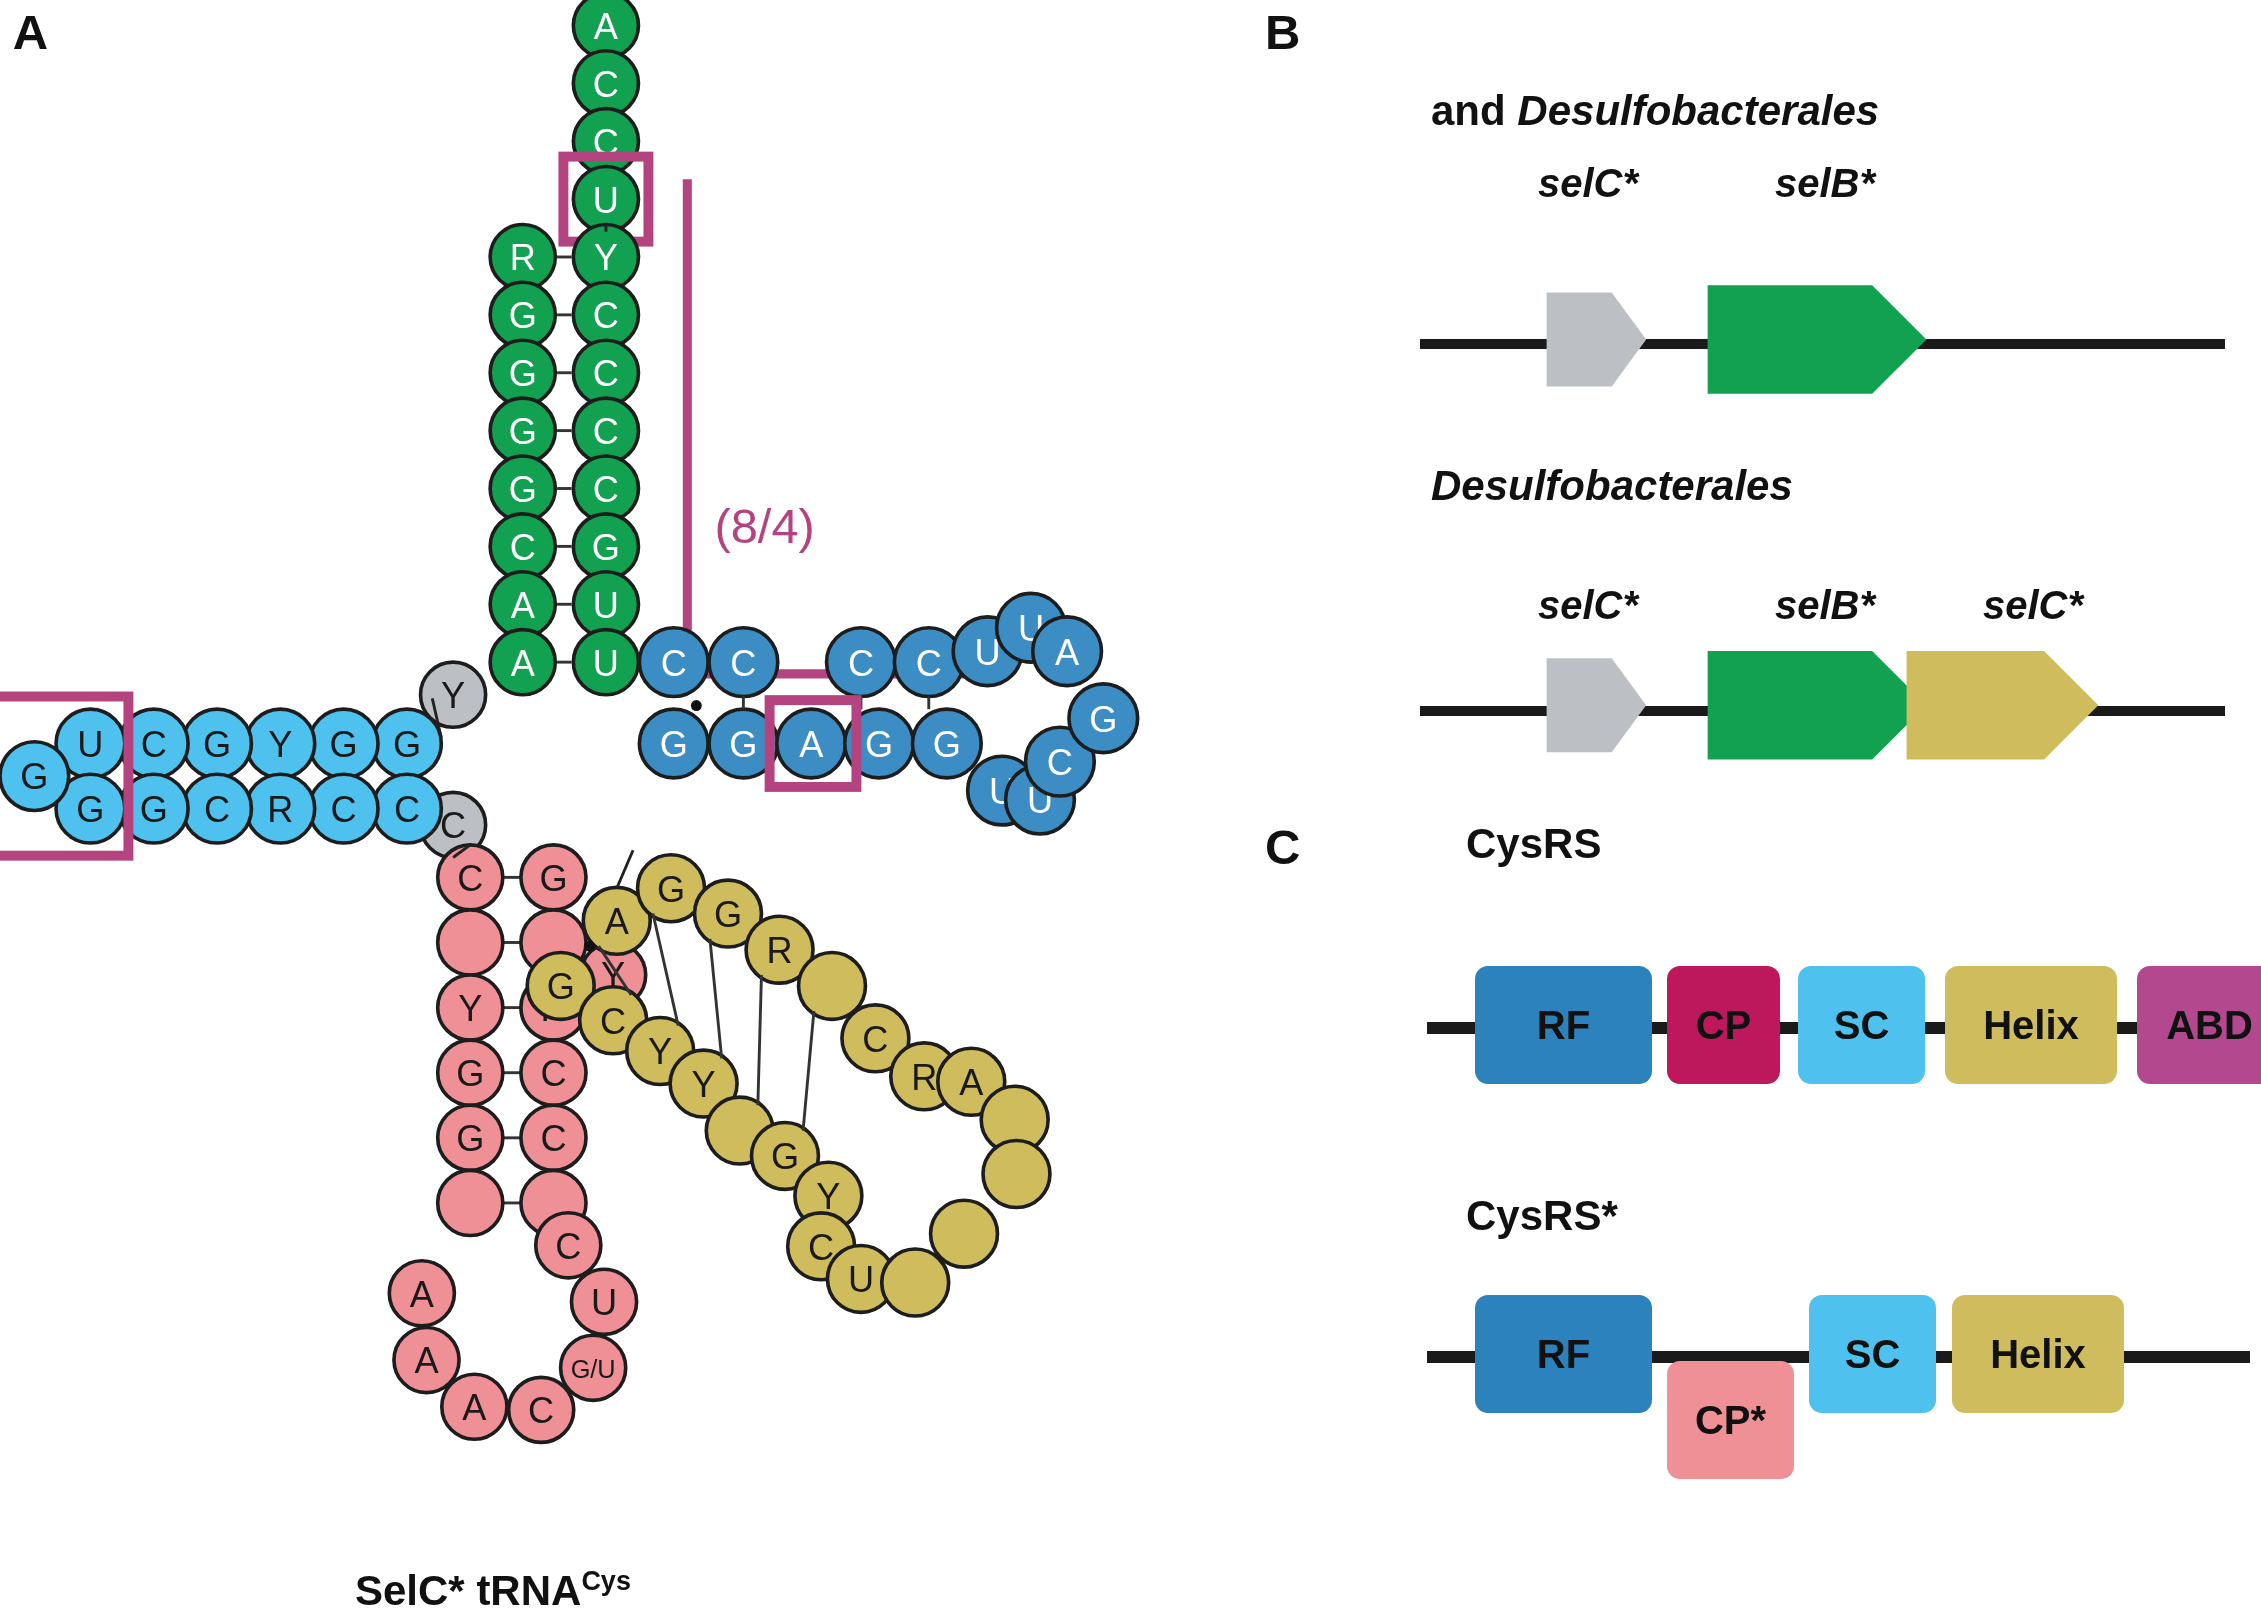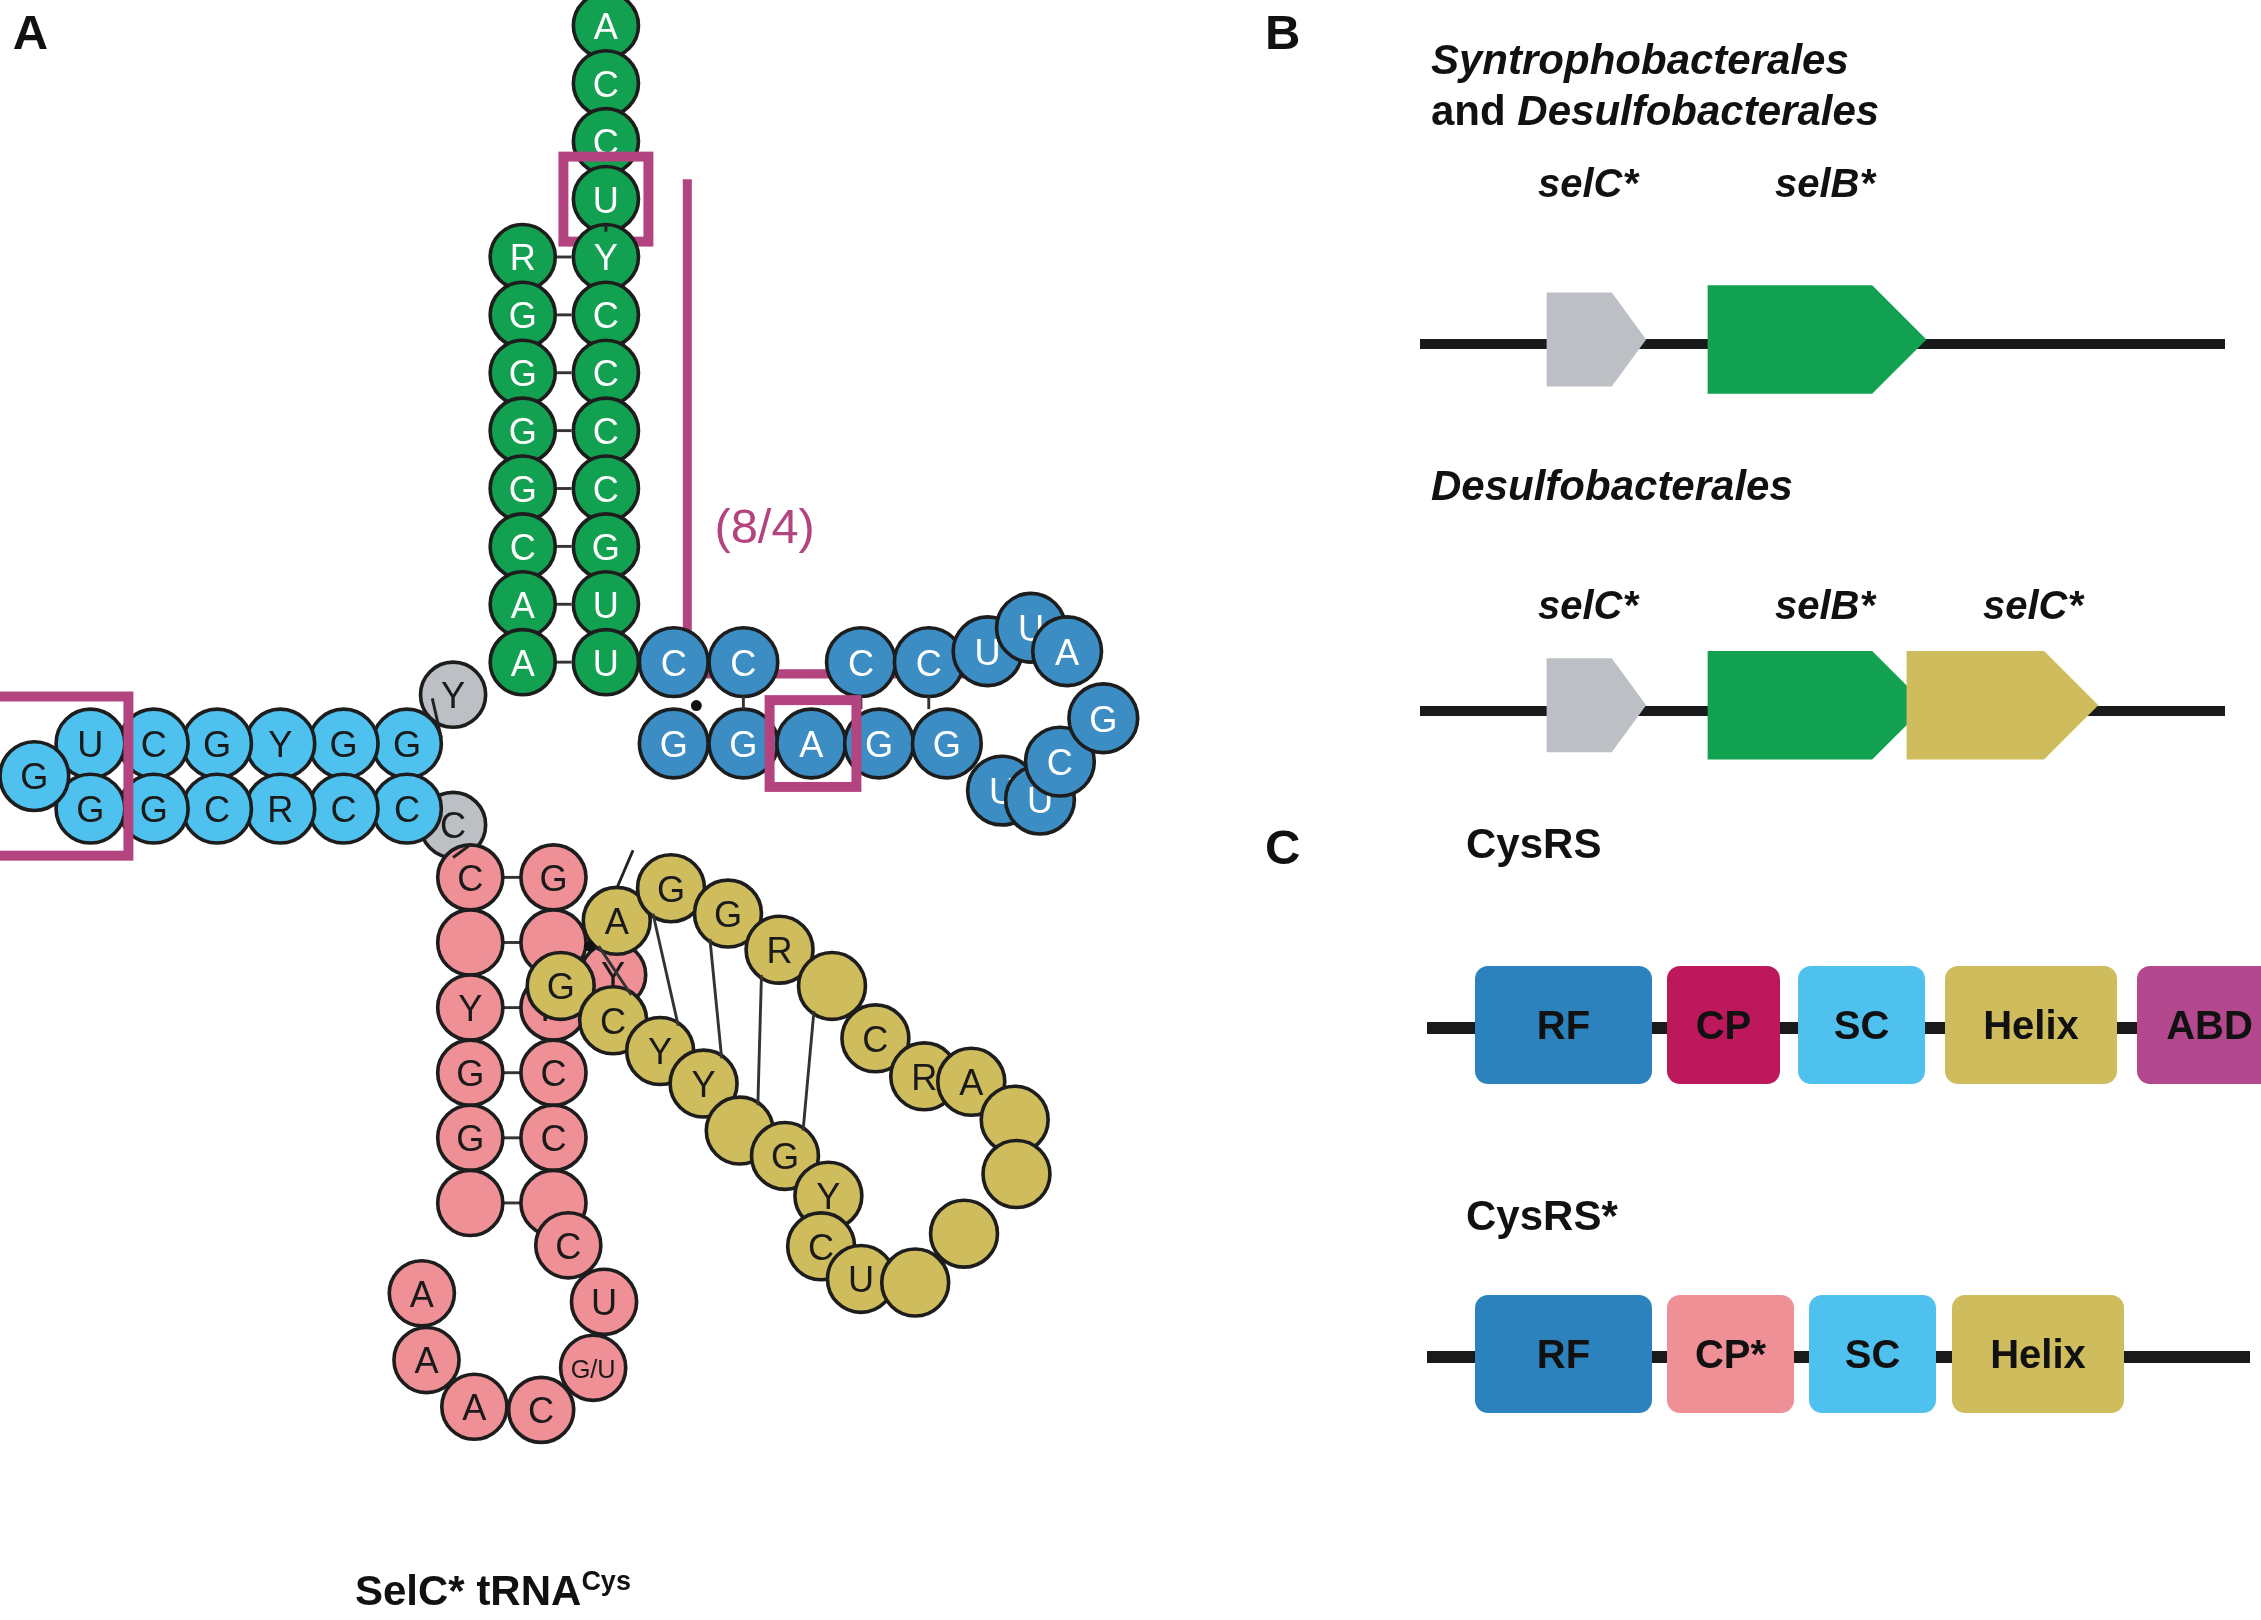--- a/index.html
+++ b/index.html
@@ -252,21 +252,21 @@
     <line x1="785" y1="1038" x2="798" y2="1170" class="bond"></line>
     <line x1="842" y1="1078" x2="838" y2="1222" class="bond"></line>
     <line x1="900" y1="1118" x2="888" y2="1250" class="bond"></line>
     <circle cx="652" cy="1046" r="6" class="pair-dot"></circle>
     <line x1="682" y1="982" x2="700" y2="940" class="backbone"></line>
   </svg>
 
 <div class="fig-caption" style="left:355px;top:1566px;"><span>SelC* tRNA</span><sup>Cys</sup></div>
 
 <div class="species" style="left:1431px;top:34px;">
-  <span>Syntrophobacterales</span><br>
+  <br>
   <span class="roman">and </span><span>Desulfobacterales</span>
 </div>
 
 <div class="gene-label" style="left:1538px;top:161px;">selC*</div>
 <div class="gene-label" style="left:1775px;top:161px;">selB*</div>
 
 <div class="op-line" style="left:1420px;top:339px;width:805px;"></div>
 <svg width="832" height="145" style="left:1411px;top:267px;" viewBox="0 0 920 160">
   <polygon points="150,28 222,28 260,80 222,132 150,132" fill="#bcc0c4"></polygon>
   <polygon points="328,20 510,20 570,80 510,140 328,140" fill="#12a150"></polygon>
@@ -293,16 +293,16 @@
 <div class="domain-box" style="left:1475px;top:966px;width:177px;height:118px;background:#2b82bd;">RF</div>
 <div class="domain-box" style="left:1667px;top:966px;width:113px;height:118px;background:#be185d;">CP</div>
 <div class="domain-box" style="left:1798px;top:966px;width:127px;height:118px;background:#4fc1ee;">SC</div>
 <div class="domain-box" style="left:1945px;top:966px;width:172px;height:118px;background:#cfbc5c;">Helix</div>
 <div class="domain-box" style="left:2137px;top:966px;width:145px;height:118px;background:#b4488f;">ABD</div>
 
 <div class="prot-title" style="left:1431px;top:1192px;">CysRS*</div>
 
 <div class="dom-line" style="left:1427px;top:1351px;width:823px;"></div>
 <div class="domain-box" style="left:1475px;top:1295px;width:177px;height:118px;background:#2b82bd;">RF</div>
-<div class="domain-box" style="left:1667px;top:1295px;width:127px;height:118px;background:#ef8f96;">CP*</div>
+<div class="domain-box" style="left:1667px;top:1361px;width:127px;height:118px;background:#ef8f96;">CP*</div>
 <div class="domain-box" style="left:1809px;top:1295px;width:127px;height:118px;background:#4fc1ee;">SC</div>
 <div class="domain-box" style="left:1952px;top:1295px;width:172px;height:118px;background:#cfbc5c;">Helix</div>
 
 
 </body></html>

